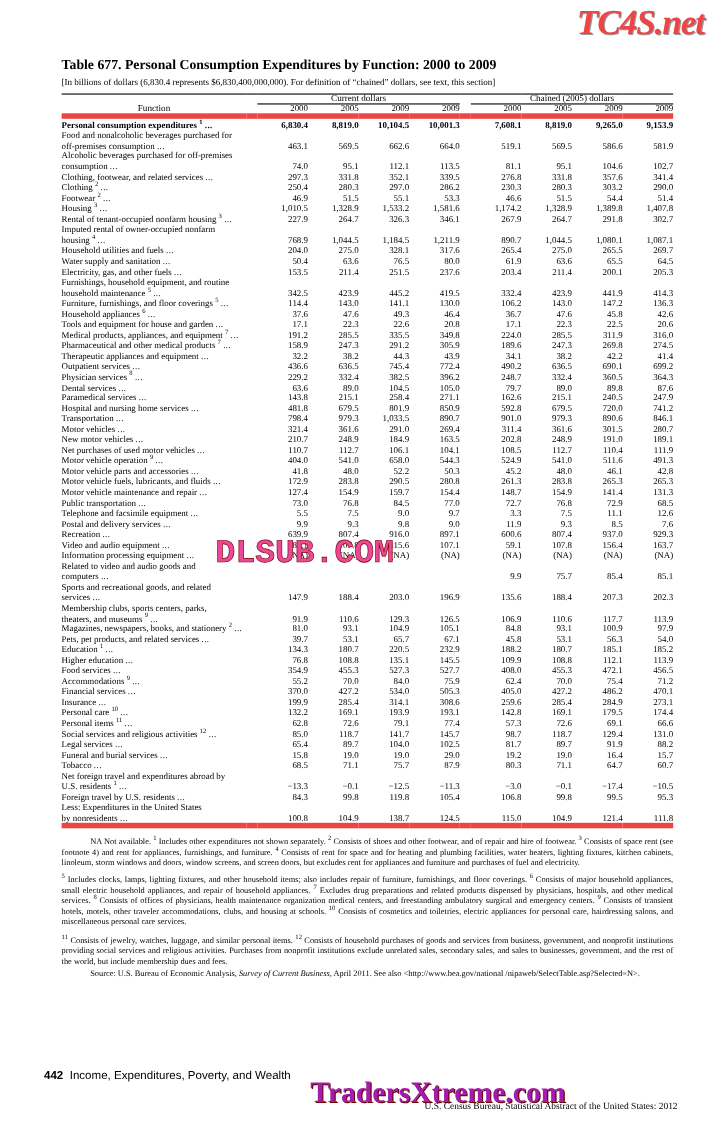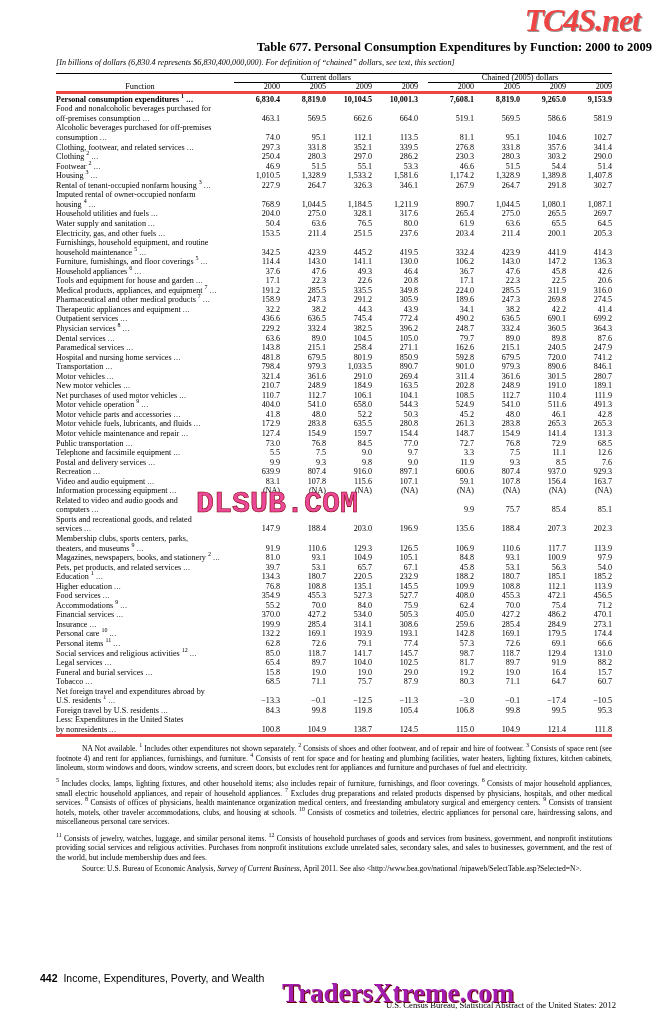--- a/index.html
+++ b/index.html
@@ -32,42 +32,41 @@
     font-family:"Liberation Serif", serif;
     font-size:27px;font-weight:bold;
     color:#a21caf;
     text-shadow:1px 1px 0 #6a0000;
     z-index:50;
   }
 
   
   .title{
     font-size:12.5px;font-weight:bold;margin:0;
-    padding:40px 0 0 56px;
-    text-align:right;
+    padding:52px 0 0 56px;
   }
   .subtitle{
-    font-size:8.2px;padding:3px 0 0 56px;font-style:italic;
+    font-size:8.2px;padding:3px 0 0 56px;
   }
 
   
   table.main{
     border-collapse:collapse;
     margin:6px 0 0 56px;
     width:556px;
     font-size:8.1px;
     line-height:1.0;
   }
   table.main td,table.main th{padding:0;vertical-align:bottom;}
   .grp{font-size:8.3px;text-align:center;font-weight:normal;padding-bottom:1px;}
   .grp-rule{border-bottom:1px solid #000;}
   .hdr-func{font-size:8.3px;text-align:center;padding-bottom:2px;}
   .yr{font-size:8.1px;text-align:center;padding-bottom:1px;}
   .rule-top{border-top:1px solid #000;}
-  .rule-bot{border-bottom:3px solid #ef4444;}
+  .rule-bot{border-bottom:5px solid #ef4444;}
 
   td.lab{
     text-align:left;padding-right:4px;white-space:nowrap;
     font-size:8.1px;
   }
   td.num{
     text-align:right;width:46px;white-space:nowrap;font-size:8.1px;
     padding-left:4px;
   }
   td.gap{width:10px;}
@@ -574,21 +573,21 @@
           <td class="num">45.2</td>
           <td class="num">48.0</td>
           <td class="num">46.1</td>
           <td class="num">42.8</td>
         </tr>
         <tr class="r">
           <td class="lab i2">Motor vehicle fuels, lubricants, and fluids <span class="dots">...</span></td>
           <td class="gap"></td>
           <td class="num">172.9</td>
           <td class="num">283.8</td>
-          <td class="num">635.5</td>
+          <td class="num">290.5</td>
           <td class="num">280.8</td>
           <td class="gap"></td>
           <td class="num">261.3</td>
           <td class="num">283.8</td>
           <td class="num">265.3</td>
           <td class="num">265.3</td>
         </tr>
         <tr class="r">
           <td class="lab i2">Motor vehicle maintenance and repair <span class="dots">...</span></td>
           <td class="gap"></td>

